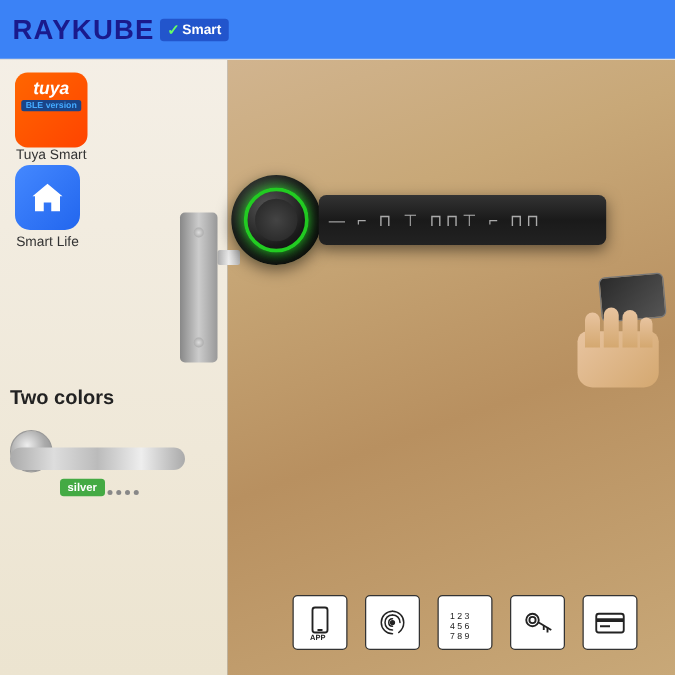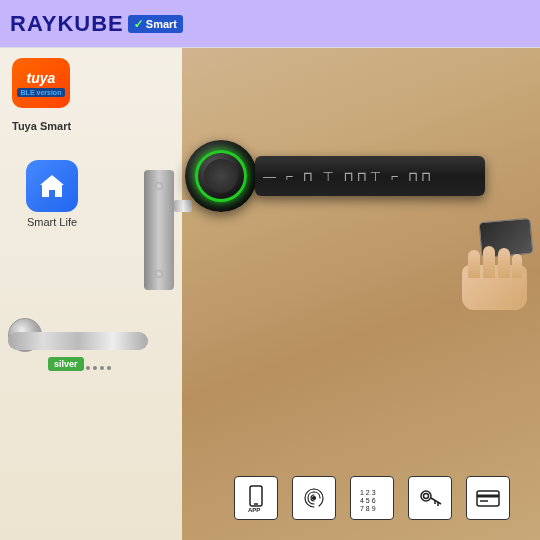--- a/index.html
+++ b/index.html
@@ -52,21 +52,21 @@
       z-index: 3;
     }
 
     
     .header-bar {
       position: absolute;
       top: 0;
       left: 0;
       width: 540px;
       height: 48px;
-      background: #c4b5fd;
+      background: #3b82f6;
       z-index: 10;
       display: flex;
       align-items: center;
       padding: 0 10px;
       border-bottom: 1px solid #ddd;
     }
 
     .brand-logo {
       display: flex;
       align-items: center;
@@ -97,27 +97,26 @@
     
     .tuya-section {
       position: absolute;
       top: 58px;
       left: 12px;
       z-index: 10;
       text-align: center;
     }
     .tuya-logo-box {
       width: 58px;
-      height: 50px;
+      height: 60px;
       background: linear-gradient(135deg, #ff6600, #ff4400);
       border-radius: 10px;
       display: flex;
       flex-direction: column;
       align-items: center;
-      justify-content: center;
       padding: 4px;
     }
     .tuya-text {
       color: white;
       font-size: 14px;
       font-weight: 900;
       font-style: italic;
       font-family: 'Arial Black', sans-serif;
     }
     .ble-badge {
@@ -125,33 +124,31 @@
       color: #44aaff;
       font-size: 7px;
       font-weight: bold;
       padding: 1px 4px;
       border-radius: 2px;
       margin-top: 2px;
     }
     .tuya-label {
       font-size: 11px;
       color: #333;
-      margin-top: 12px;
+      margin-top: 0;
       text-align: center;
-      font-weight: bold;
     }
 
     
     .smartlife-section {
       position: absolute;
-      top: 160px;
+      top: 132px;
       left: 12px;
       z-index: 10;
       text-align: center;
-      margin-left: 14px;
     }
     .smartlife-icon {
       width: 52px;
       height: 52px;
       background: linear-gradient(135deg, #4488ff, #2266ee);
       border-radius: 12px;
       display: flex;
       align-items: center;
       justify-content: center;
     }
@@ -377,20 +374,21 @@
 <div class="smartlife-section">
   <div class="smartlife-icon">
     <svg class="home-svg" viewBox="0 0 30 30" fill="white">
       <path d="M15 4 L3 14 L5 14 L5 26 L12 26 L12 19 L18 19 L18 26 L25 26 L25 14 L27 14 Z"></path>
     </svg>
   </div>
   <div class="smartlife-label">Smart Life</div>
 </div>
 
 <div class="two-colors-section">
+  <div class="two-colors-title">Two colors</div>
   <div class="silver-lock">
     <div class="silver-knob"></div>
     <div class="silver-handle">
       <div class="silver-dots">
         <div class="silver-dot"></div>
         <div class="silver-dot"></div>
         <div class="silver-dot"></div>
         <div class="silver-dot"></div>
         <div class="silver-dot"></div>
         <div class="silver-dot"></div>

